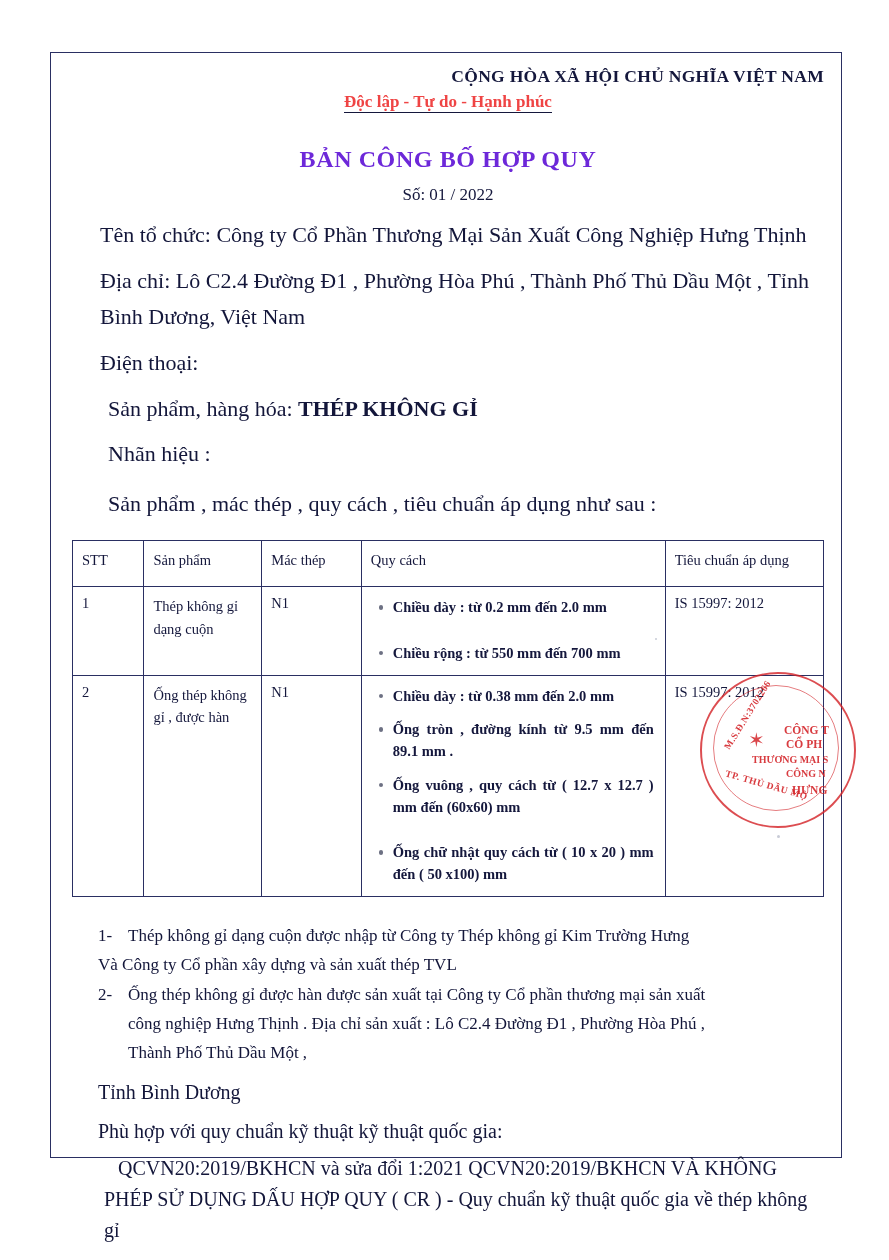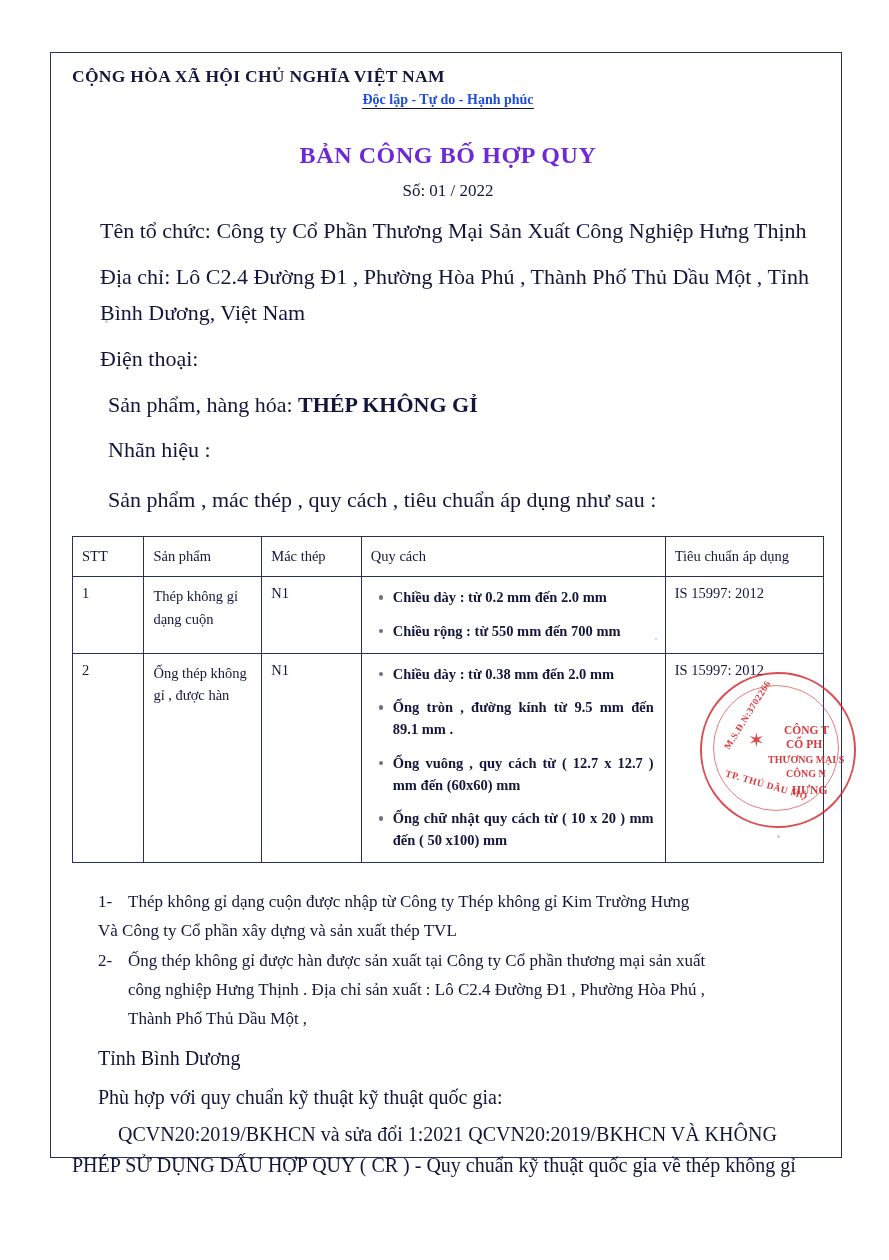--- a/index.html
+++ b/index.html
@@ -25,32 +25,32 @@
     box-sizing: border-box;
   }
   .inner {
     position: absolute;
     left: 72px;
     top: 66px;
     width: 752px;
     box-sizing: border-box;
   }
   .nation-title {
-    text-align: left;
+    text-align: right;
     font-weight: bold;
     font-size: 17.5px;
     letter-spacing: 0.3px;
     color: #14173c;
   }
   .nation-sub {
     text-align: center;
     font-weight: bold;
-    font-size: 14px;
+    font-size: 17px;
     margin-top: 5px;
-    color: #1d4ed8;
+    color: #ef4444;
   }
   .nation-sub span.u {
     border-bottom: 1.3px solid #14173c;
     padding-bottom: 1px;
   }
   .doc-title {
     text-align: center;
     font-weight: bold;
     font-size: 24px;
     margin-top: 34px;
@@ -88,21 +88,21 @@
   table.spec th, table.spec td {
     border: 1.1px solid #2a2f62;
     vertical-align: top;
     padding: 8px 9px;
     font-weight: normal;
     text-align: left;
     color: #14173c;
   }
   table.spec th {
     padding-top: 11px;
-    padding-bottom: 11px;
+    padding-bottom: 17px;
   }
   .col-stt { width: 58px; text-align: center; }
   .col-prod { width: 112px; }
   .col-mac { width: 92px; text-align: center; }
   .col-quy { width: 330px; }
   .col-std { width: 160px; }
   td.center { text-align: center; }
   .just {
     text-align: justify;
     text-justify: inter-word;
@@ -114,21 +114,21 @@
     list-style: none;
   }
   ul.bullets li {
     position: relative;
     margin-bottom: 12px;
     line-height: 1.5;
     text-align: justify;
     padding-right: 2px;
     font-weight: bold;
   }
-  ul.bullets li:last-child { margin-bottom: 2px; }
+  ul.bullets li:last-child { margin-bottom: 2px; margin-top: 24px; }
   ul.bullets li::before {
     content: "";
     position: absolute;
     left: -14px;
     top: 8px;
     width: 4.5px;
     height: 4.5px;
     background: #6d7183;
     border-radius: 50%;
   }
@@ -158,21 +158,21 @@
   .note-cont.ind {
     padding-left: 56px;
   }
   .tail {
     font-size: 20px;
     line-height: 1.55;
     margin-top: 10px;
   }
   .tail .l1 { padding-left: 26px; }
   .tail .l2 { padding-left: 46px; margin-top: 6px; text-align: justify; }
-  .tail .l3 { padding-left: 0px; }
+  .tail .l3 { padding-left: 0px; margin-left: 32px; }
 
   
   .stamp {
     position: absolute;
     left: 700px;
     top: 672px;
     width: 186px;
     height: 158px;
     pointer-events: none;
   }
@@ -206,21 +206,21 @@
     letter-spacing: 0.5px;
   }
   .stamp .arc-bottom {
     left: 24px; top: 108px;
     font-size: 9.5px;
     transform: rotate(16deg);
     letter-spacing: 0.5px;
   }
   .stamp .l1 { left: 84px; top: 52px; font-size: 11.5px; }
   .stamp .l2 { left: 86px; top: 66px; font-size: 11.5px; }
-  .stamp .l3 { left: 68px; top: 82px; font-size: 10px; }
+  .stamp .l3 { left: 52px; top: 82px; font-size: 10px; }
   .stamp .l4 { left: 86px; top: 96px; font-size: 10px; }
   .stamp .l5 { left: 92px; top: 112px; font-size: 11.5px; }
   .stamp .star {
     position: absolute;
     left: 48px; top: 56px;
     font-size: 20px;
     color: #d4262b;
     opacity: 0.85;
   }
   .speck {

